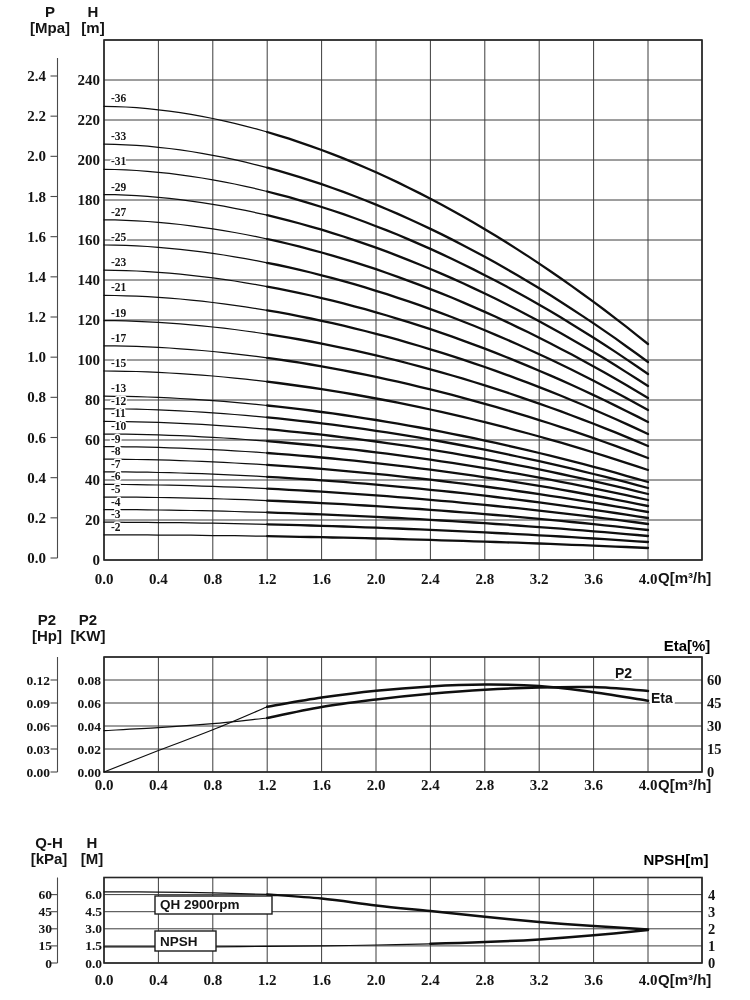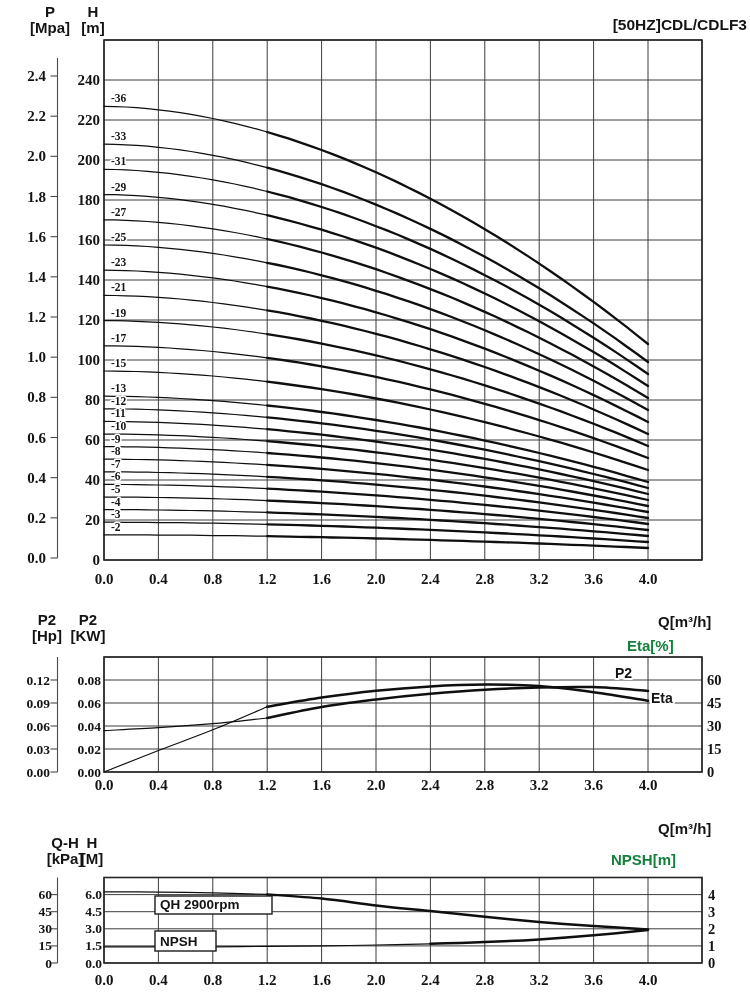--- a/index.html
+++ b/index.html
@@ -1,22 +1,22 @@
 <!DOCTYPE html>
 <html><head>
 <meta charset="utf-8">
 <style>
   html,body{margin:0;padding:0;background:#fff;}
   #app{position:relative;width:750px;height:1000px;background:#fff;overflow:hidden;
        font-family:"Liberation Sans",sans-serif;color:#111;}
   #plot{position:absolute;left:0;top:0;}
   .hdr{position:absolute;text-align:center;font:700 15px "Liberation Sans",sans-serif;
        line-height:16px;color:#141414;white-space:nowrap;}
-  .rhdr{position:absolute;text-align:left;font:700 15px "Liberation Sans",sans-serif;color:#15803d;}
-  .qlab{position:absolute;text-align:left;font:700 15px "Liberation Sans",sans-serif;color:#141414;margin-top:44px;}
+  .rhdr{position:absolute;text-align:center;font:700 15px "Liberation Sans",sans-serif;color:#000000;}
+  .qlab{position:absolute;text-align:left;font:700 15px "Liberation Sans",sans-serif;color:#141414;}
   .chart-title{position:absolute;text-align:right;font:700 15.5px "Liberation Sans",sans-serif;color:#141414;}
   
   text{fill:#141414;}
   .tick{font:700 15px "Liberation Serif",serif;}
   .tickS{font:700 13.5px "Liberation Serif",serif;}
   .tickR{font:700 14.5px "Liberation Serif",serif;}
   .cl{font:700 11.5px "Liberation Serif",serif;paint-order:stroke;stroke:#fff;stroke-width:3px;stroke-linejoin:round;}
   .inlab{font:700 14px "Liberation Sans",sans-serif;paint-order:stroke;stroke:#fff;stroke-width:4px;stroke-linejoin:round;}
   .boxlab{font:700 13.5px "Liberation Sans",sans-serif;}
 </style>
@@ -292,35 +292,34 @@
     </svg>
 
   <div class="hdr" style="left:24px;top:4px;width:52px">
     <div>P</div>
     <div>[Mpa]</div>
   </div>
   <div class="hdr" style="left:72px;top:4px;width:42px">
     <div>H</div>
     <div>[m]</div>
   </div>
-  <div class="chart-title" style="right:3px;top:16px;width:300px">[50HZ]CDL/CDLF3</div>
   <div class="qlab" style="left:658px;top:569px;width:92px">Q[m³/h]</div>
 
   <div class="hdr" style="left:22px;top:612px;width:50px">
     <div>P2</div>
     <div>[Hp]</div>
   </div>
   <div class="hdr" style="left:64px;top:612px;width:48px">
     <div>P2</div>
     <div>[KW]</div>
   </div>
   <div class="rhdr" style="right:3px;top:637px;width:120px">Eta[%]</div>
   <div class="qlab" style="left:658px;top:776px;width:92px">Q[m³/h]</div>
 
-  <div class="hdr" style="left:38px;top:835px;width:54px">
+  <div class="hdr" style="left:22px;top:835px;width:54px">
     <div>Q-H</div>
     <div>[kPa]</div>
   </div>
   <div class="hdr" style="left:70px;top:835px;width:44px">
     <div>H</div>
     <div>[M]</div>
   </div>
   <div class="rhdr" style="right:9px;top:851px;width:130px">NPSH[m]</div>
   <div class="qlab" style="left:658px;top:971px;width:92px">Q[m³/h]</div>
 </div>

